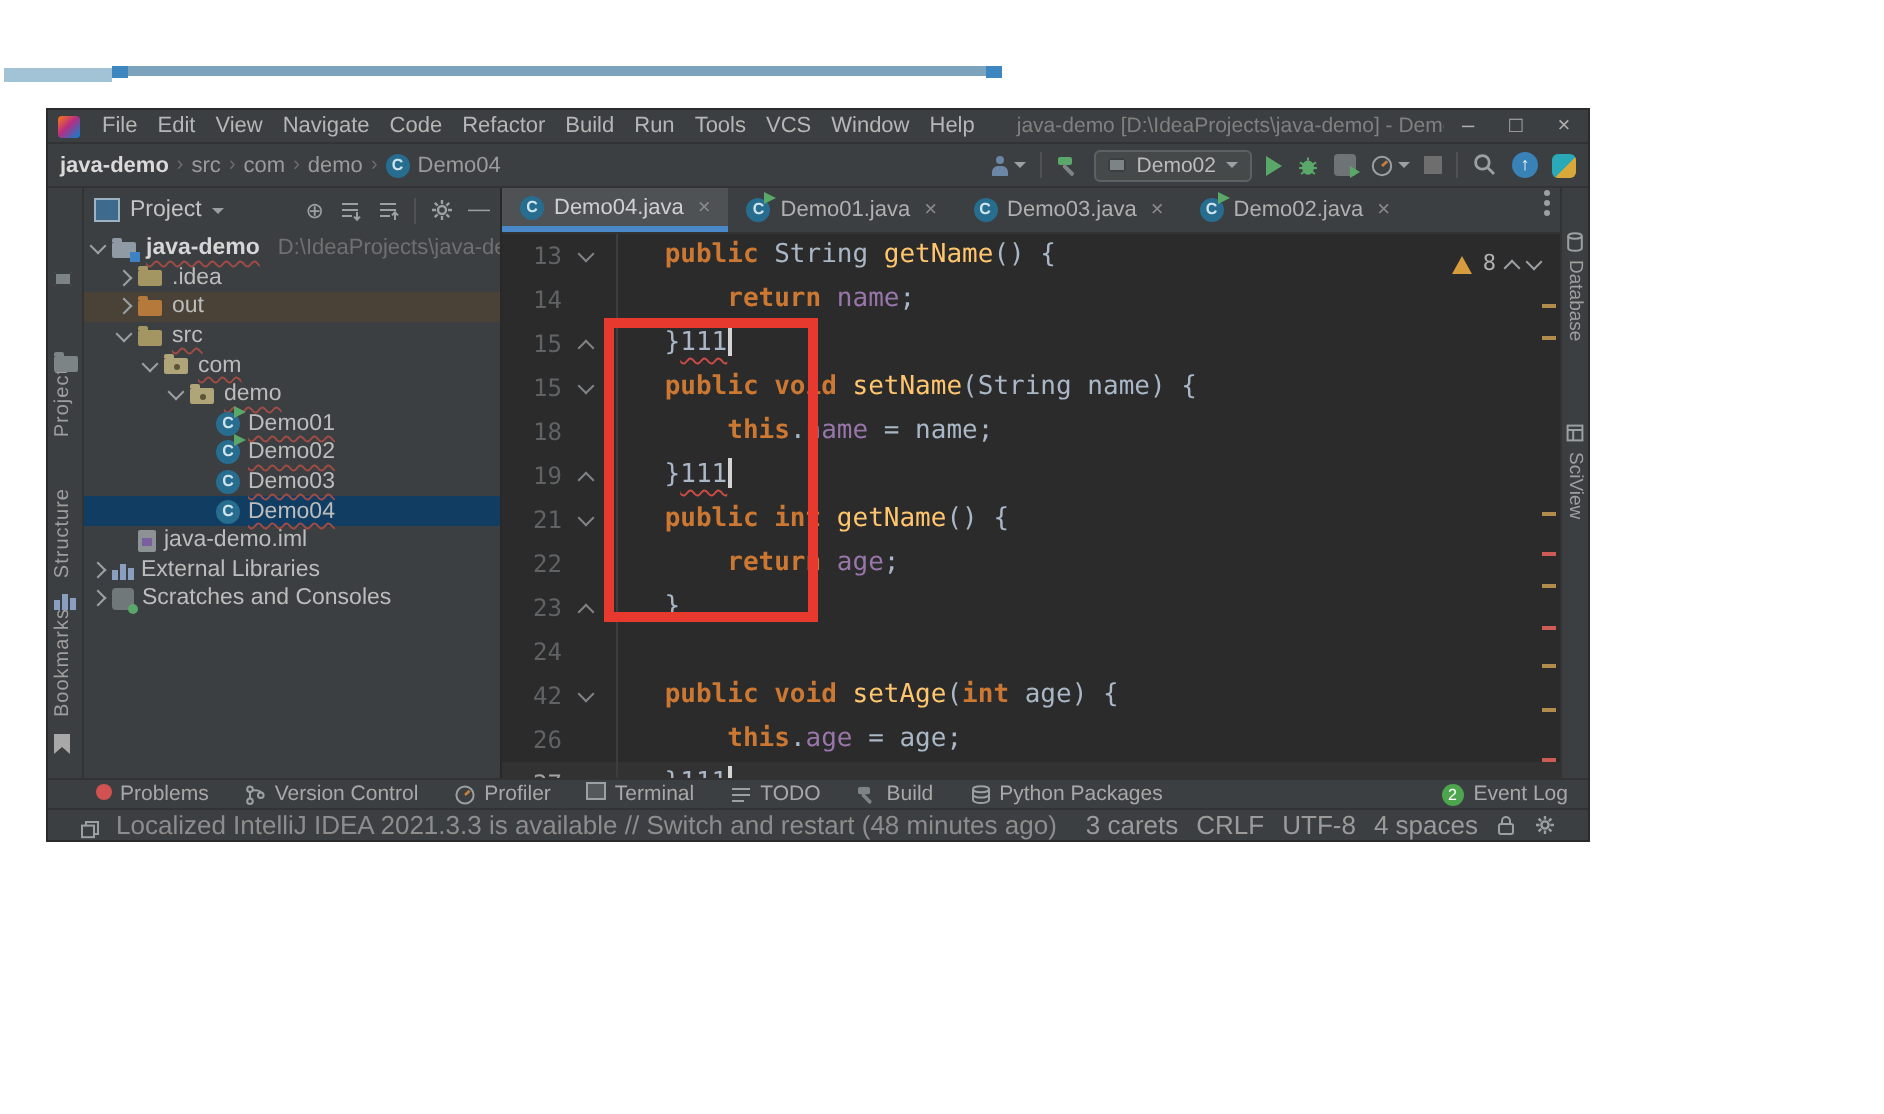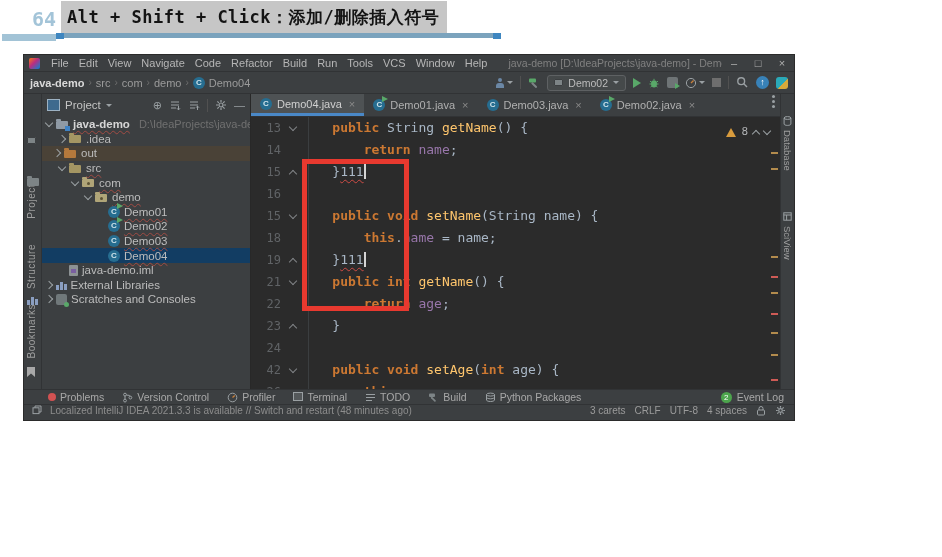--- a/index.html
+++ b/index.html
@@ -134,35 +134,31 @@
 
   
   .bbar{height:14px;display:flex;align-items:center;gap:18px;padding:0 10px 0 24px;flex:none;
         border-top:1px solid #313335;font-size:10.5px;color:#a8a8a8;}
   .bitem{display:flex;align-items:center;gap:4px;white-space:nowrap;}
   .i-dotred{width:8px;height:8px;border-radius:50%;background:#d25252;display:inline-block;}
   .i-term{width:10px;height:9px;background:#54585a;box-shadow:inset 0 0 0 1px #9aa0a3;display:inline-block;}
   .ev{width:11px;height:11px;border-radius:50%;background:#4da54d;color:#fff;font-size:8px;line-height:11px;text-align:center;flex:none;}
   .bright{margin-left:auto;display:flex;align-items:center;gap:5px;}
 
-  .statusbar{height:15px;display:flex;align-items:flex-start;gap:8px;padding:0 8px;flex:none;
-             border-top:1px solid #313335;font-size:10px;color:#8d8d8d;}
+  .statusbar{height:15px;display:flex;align-items:flex-end;gap:8px;padding:0 16px;flex:none;
+             border-top:1px solid #313335;font-size:13px;color:#8d8d8d;}
   .sb-msg{white-space:nowrap;overflow:hidden;flex:1;}
   .sb-right{display:flex;align-items:center;gap:9px;flex:none;color:#9b9b9b;}
   svg{display:block;}
 </style>
 </head>
 <body>
 
 <div class="stage">
 
-  <div class="heading">
-    <span class="h-num">64</span>
-    <span class="h-text">Alt + Shift + Click：添加/删除插入符号</span>
-  </div>
   <div class="h-bar">
     <i class="h-s1"></i>
       <i class="h-s2"></i>
       <i class="h-s3"></i>
       <i class="h-s4"></i>
   </div>
 
   <div class="ide">
 
     <div class="titlebar">
@@ -303,21 +299,21 @@
               <span class="tlabel bold typo">java-demo</span>
               <span class="tsub">D:\IdeaProjects\java-demo</span>
             </div>
             <div class="trow" style="padding-left: 17px;">
               <span class="chv closed"></span>
               <span class="tico">
                 <i class="f-base"></i>
               </span>
               <span class="tlabel">.idea</span>
             </div>
-            <div class="trow exc" style="padding-left: 12px;">
+            <div class="trow exc" style="padding-left: 17px;">
               <span class="chv closed"></span>
               <span class="tico f-orange">
                 <i class="f-base"></i>
               </span>
               <span class="tlabel">out</span>
             </div>
             <div class="trow" style="padding-left: 17px;">
               <span class="chv open"></span>
               <span class="tico">
                 <i class="f-base"></i>
@@ -418,25 +414,20 @@
                 <span class="ln">14</span>
                 <span class="fold"></span>
                 <pre class="ct"><span class="tk-p">        </span><span class="tk-k">return</span><span class="tk-p"> </span><span class="tk-f">name</span><span class="tk-p">;</span></pre>
               </div>
               <div class="cl">
                 <span class="ln">15</span>
                 <span class="fold">
                   <span class="chv " style="transform: rotate(-135deg); margin-top: 3px;"></span>
                 </span>
                 <pre class="ct"><span class="tk-p">    }</span><span class="tk-e">111</span><span class="caret"></span></pre>
-              </div>
-              <div class="cl">
-                <span class="ln">16</span>
-                <span class="fold"></span>
-                <pre class="ct"></pre>
               </div>
               <div class="cl">
                 <span class="ln">15</span>
                 <span class="fold">
                   <span class="chv open"></span>
                 </span>
                 <pre class="ct"><span class="tk-p">    </span><span class="tk-k">public</span><span class="tk-p"> </span><span class="tk-k">void</span><span class="tk-p"> </span><span class="tk-m">setName</span><span class="tk-p">(String name) {</span></pre>
               </div>
               <div class="cl">
                 <span class="ln">18</span>

